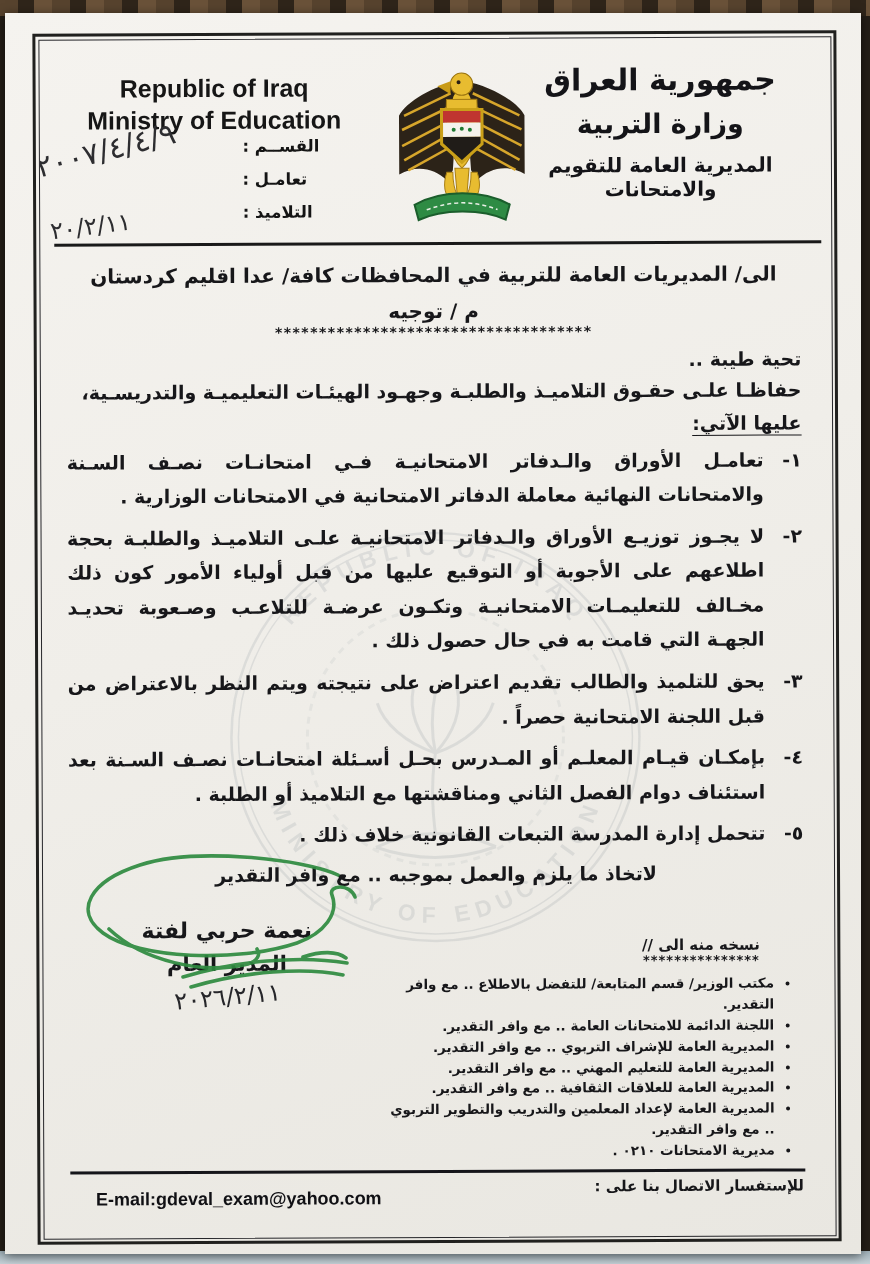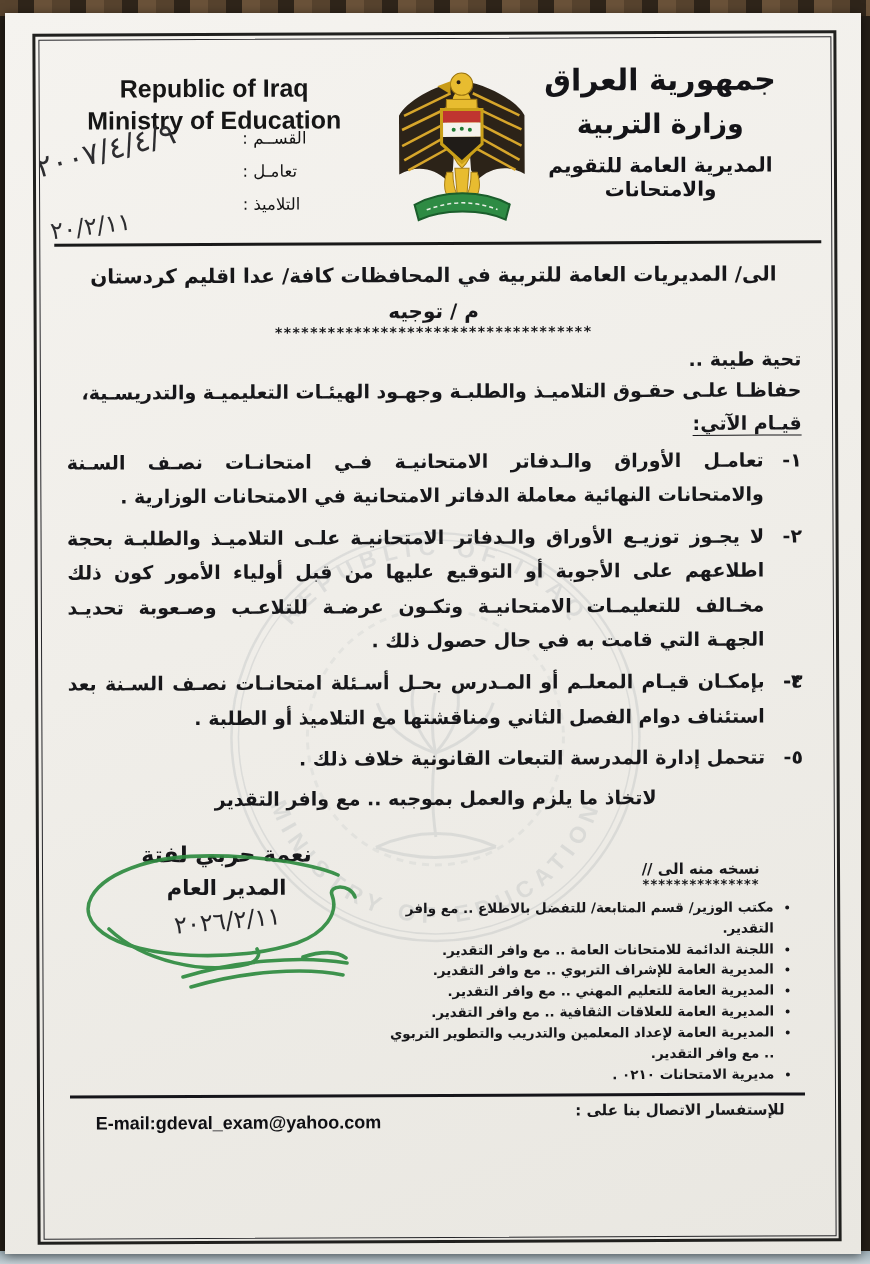--- a/index.html
+++ b/index.html
@@ -16,22 +16,22 @@
         border:3.5px solid #20201e;transform:rotate(-0.25deg);}
   .frame-in{position:absolute;inset:2.5px;border:1.6px solid #26262a;overflow:hidden;}
 
   .wm{position:absolute;left:183px;top:468px;z-index:0;opacity:.17;}
 
   .content{position:absolute;inset:0;z-index:1;color:#17171a;}
 
   
   .eng{position:absolute;left:24px;top:32px;width:302px;text-align:center;
        font-family:"Liberation Sans",sans-serif;font-weight:bold;font-size:25px;line-height:1.28;color:#161616;}
-  .fields{position:absolute;left:203px;top:82px;width:102px;direction:rtl;text-align:left;
-       font-weight:normal;font-size:16.5px;line-height:33px;color:#141414;}
+  .fields{position:absolute;left:203px;top:90px;width:102px;direction:rtl;text-align:left;
+       font-weight:bold;font-size:16.5px;line-height:33px;color:#141414;}
   .hand{color:#2d2d30;letter-spacing:2px;direction:rtl;white-space:nowrap;}
   .hand-num{position:absolute;left:-6px;top:92px;font-size:30px;transform:rotate(-14deg);}
   .hand-date{position:absolute;left:10px;top:172px;font-size:24px;letter-spacing:6px;transform:rotate(-7deg);}
   .emblem{position:absolute;left:346px;top:18px;}
   .callig{position:absolute;right:4px;top:24px;width:332px;direction:rtl;text-align:center;
        font-weight:bold;color:#141418;}
   .c1{font-size:30px;}
   .c2{font-size:27px;margin-top:11px;}
   .c3{font-size:20px;margin-top:14px;letter-spacing:-0.5px;}
   .top-rule{position:absolute;left:14px;right:10px;top:203px;height:3.5px;background:#191919;}
@@ -57,21 +57,21 @@
   .copies-stars{font-weight:bold;font-size:13px;letter-spacing:1px;margin:-1px 44px 0 0;}
   .copy-list{margin:5px 12px 0 0;padding:0 18px 0 0;font-weight:bold;font-size:13.5px;line-height:1.55;}
   .sig{width:43%;text-align:center;padding-top:10px;}
   .sig-name{font-weight:bold;font-size:22px;display:inline-block;position:relative;}
   .sig-title{font-weight:bold;font-size:21px;margin-top:9px;}
   .sig-date{font-size:24px;margin-top:7px;transform:rotate(-5deg);letter-spacing:3px;color:#26262a;direction:rtl;}
 
   .bottom-rule{height:3px;background:#15151a;margin-top:8px;}
   .footer{display:flex;direction:ltr;justify-content:space-between;align-items:flex-start;}
   .email{font-family:"Liberation Sans",sans-serif;font-weight:bold;font-size:18px;margin:15px 0 0 26px;color:#101014;}
-  .contact{direction:rtl;font-weight:bold;font-size:15px;margin:5px 20px 0 0;text-align:right;}
+  .contact{direction:rtl;font-weight:bold;font-size:15px;margin:5px 1px 0 0;text-align:right;}
 
   .pen{position:absolute;inset:0;z-index:3;pointer-events:none;}
 </style>
 </head>
 <body>
 
 <div class="scan">
   <div class="band-top"></div>
   <div class="band-bottom"></div>
 
@@ -168,33 +168,34 @@
           </div>
 
           <div class="top-rule"></div>
 
           <main>
             <div class="addr">الى/ المديريات العامة للتربية في المحافظات كافة/ عدا اقليم كردستان</div>
             <div class="subj">م / توجيه</div>
             <div class="stars">************************************</div>
             <div class="greet">تحية طيبة ..</div>
             <div class="intro">حفاظـا علـى حقـوق التلاميـذ والطلبـة وجهـود الهيئـات التعليميـة والتدريسـية،</div>
-            <div class="directive"><span>قيـام الآتي:</span></div>
+            <div class="directive"><span>عليها الآتي:</span></div>
 
             <div class="items">
               <div class="item">
                 <span class="num">١-</span>
                 <span>تعامـل الأوراق والـدفاتر الامتحانيـة فـي امتحانـات نصـف السـنة والامتحانات النهائية معاملة الدفاتر الامتحانية في الامتحانات الوزارية .</span>
               </div>
               <div class="item">
                 <span class="num">٢-</span>
                 <span>لا يجـوز توزيـع الأوراق والـدفاتر الامتحانيـة علـى التلاميـذ والطلبـة بحجة اطلاعهم على الأجوبة أو التوقيع عليها من قبل أولياء الأمور كون ذلك مخـالف للتعليمـات الامتحانيـة وتكـون عرضـة للتلاعـب وصـعوبة تحديـد الجهـة التي قامت به في حال حصول ذلك .</span>
               </div>
               <div class="item">
                 <span class="num">٣-</span>
+                <span>يحق للتلميذ والطالب تقديم اعتراض على نتيجته ويتم النظر بالاعتراض من قبل اللجنة الامتحانية حصراً .</span>
               </div>
               <div class="item">
                 <span class="num">٤-</span>
                 <span>بإمكـان قيـام المعلـم أو المـدرس بحـل أسـئلة امتحانـات نصـف السـنة بعد استئناف دوام الفصل الثاني ومناقشتها مع التلاميذ أو الطلبة .</span>
               </div>
               <div class="item">
                 <span class="num">٥-</span>
                 <span>تتحمل إدارة المدرسة التبعات القانونية خلاف ذلك .</span>
               </div>
             </div>

